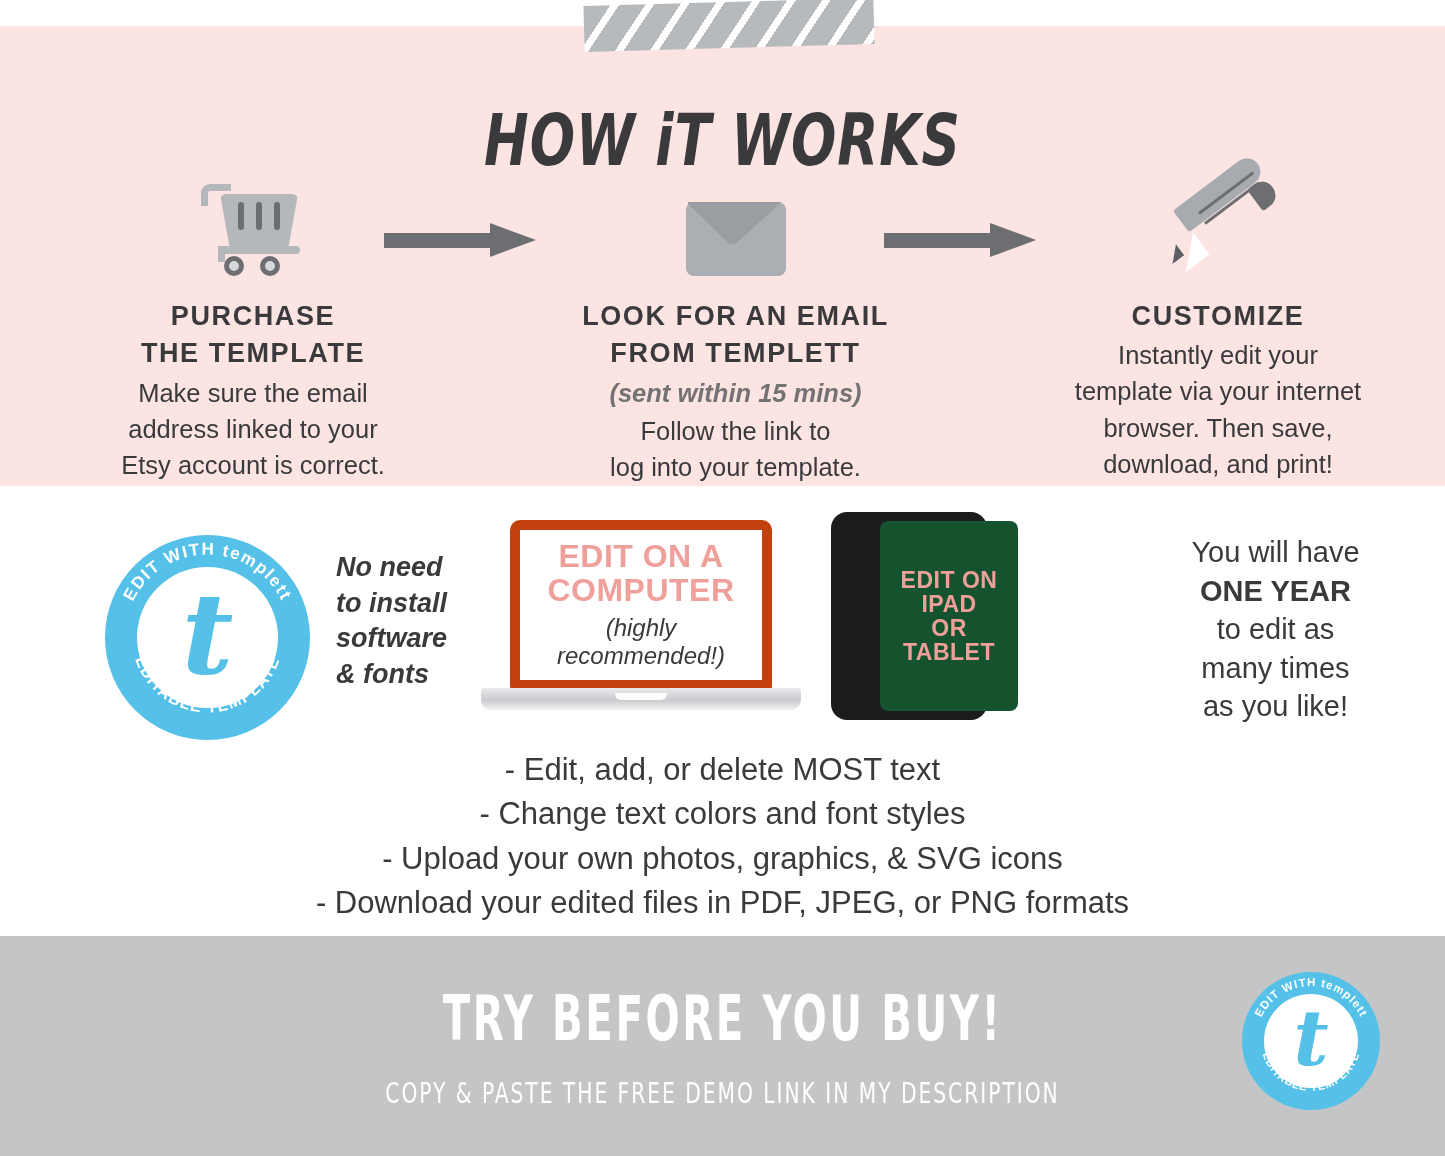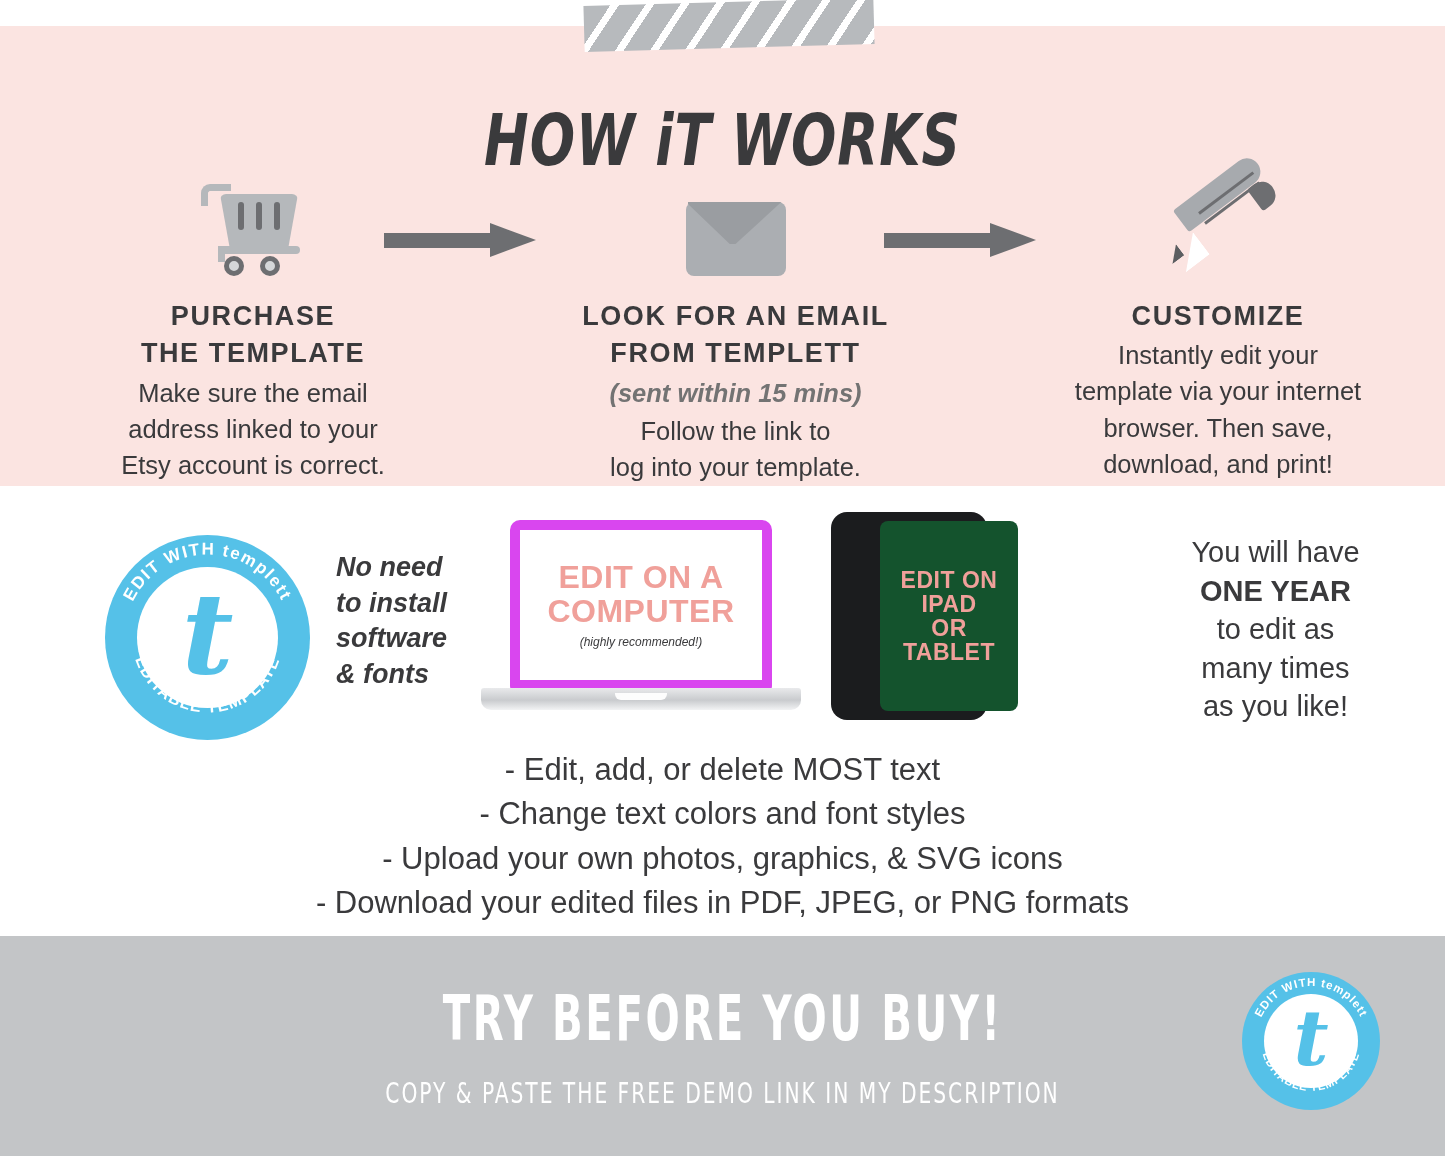--- a/index.html
+++ b/index.html
@@ -192,21 +192,21 @@
     position: absolute; left: 336px; top: 550px; width: 160px;
     font-size: 27px; font-weight: bold; font-style: italic;
     color: #3a3a3c; line-height: 1.32; text-align: left;
     white-space: pre-line;
   }
 
   
   .laptop { position: absolute; left: 481px; top: 520px; width: 320px; height: 210px; }
   .laptop .lid {
     position: absolute; left: 29px; top: 0; width: 262px; height: 170px;
-    background: #d946ef; border-radius: 10px 10px 4px 4px; padding: 10px;
+    background: #c2410c; border-radius: 10px 10px 4px 4px; padding: 10px;
   }
   .laptop .screen {
     width: 100%; height: 100%; background:#ffffff;
     display:flex; flex-direction:column; align-items:center; justify-content:center;
   }
   .laptop .base {
     position: absolute; left: 0; top: 168px; width: 320px; height: 22px;
     background: linear-gradient(180deg,#e9eaec 0%, #c9cbce 55%, #f2f3f4 100%);
     border-radius: 3px 3px 10px 10px;
   }
@@ -216,21 +216,21 @@
   }
   .laptop .hinge {
     position:absolute; left: 29px; top:168px; width:262px; height:4px; background:#9b9da0;
   }
   .dev-title {
     color: #f0a09a; font-weight: bold; letter-spacing: 0.5px;
     line-height: 1.05; text-align:center;
   }
   .laptop .dev-title { font-size: 32px; }
   .laptop .dev-sub {
-    font-size: 12px; font-style: italic; color:#3a3a3c; margin-top: 6px; text-align:center;
+    font-size: 24px; font-style: italic; color:#3a3a3c; margin-top: 6px; text-align:center;
   }
 
   
   .tablet { position: absolute; left: 831px; top: 512px; width: 156px; height: 208px; }
   .tablet .frame {
     position:absolute; inset:0; background:#1b1c1e; border-radius: 16px; padding: 9px;
   }
   .tablet .screen {
     width:100%; height:100%; background:#14532d; border-radius: 8px;
     display:flex; align-items:center; justify-content:center;margin-left:40px;

